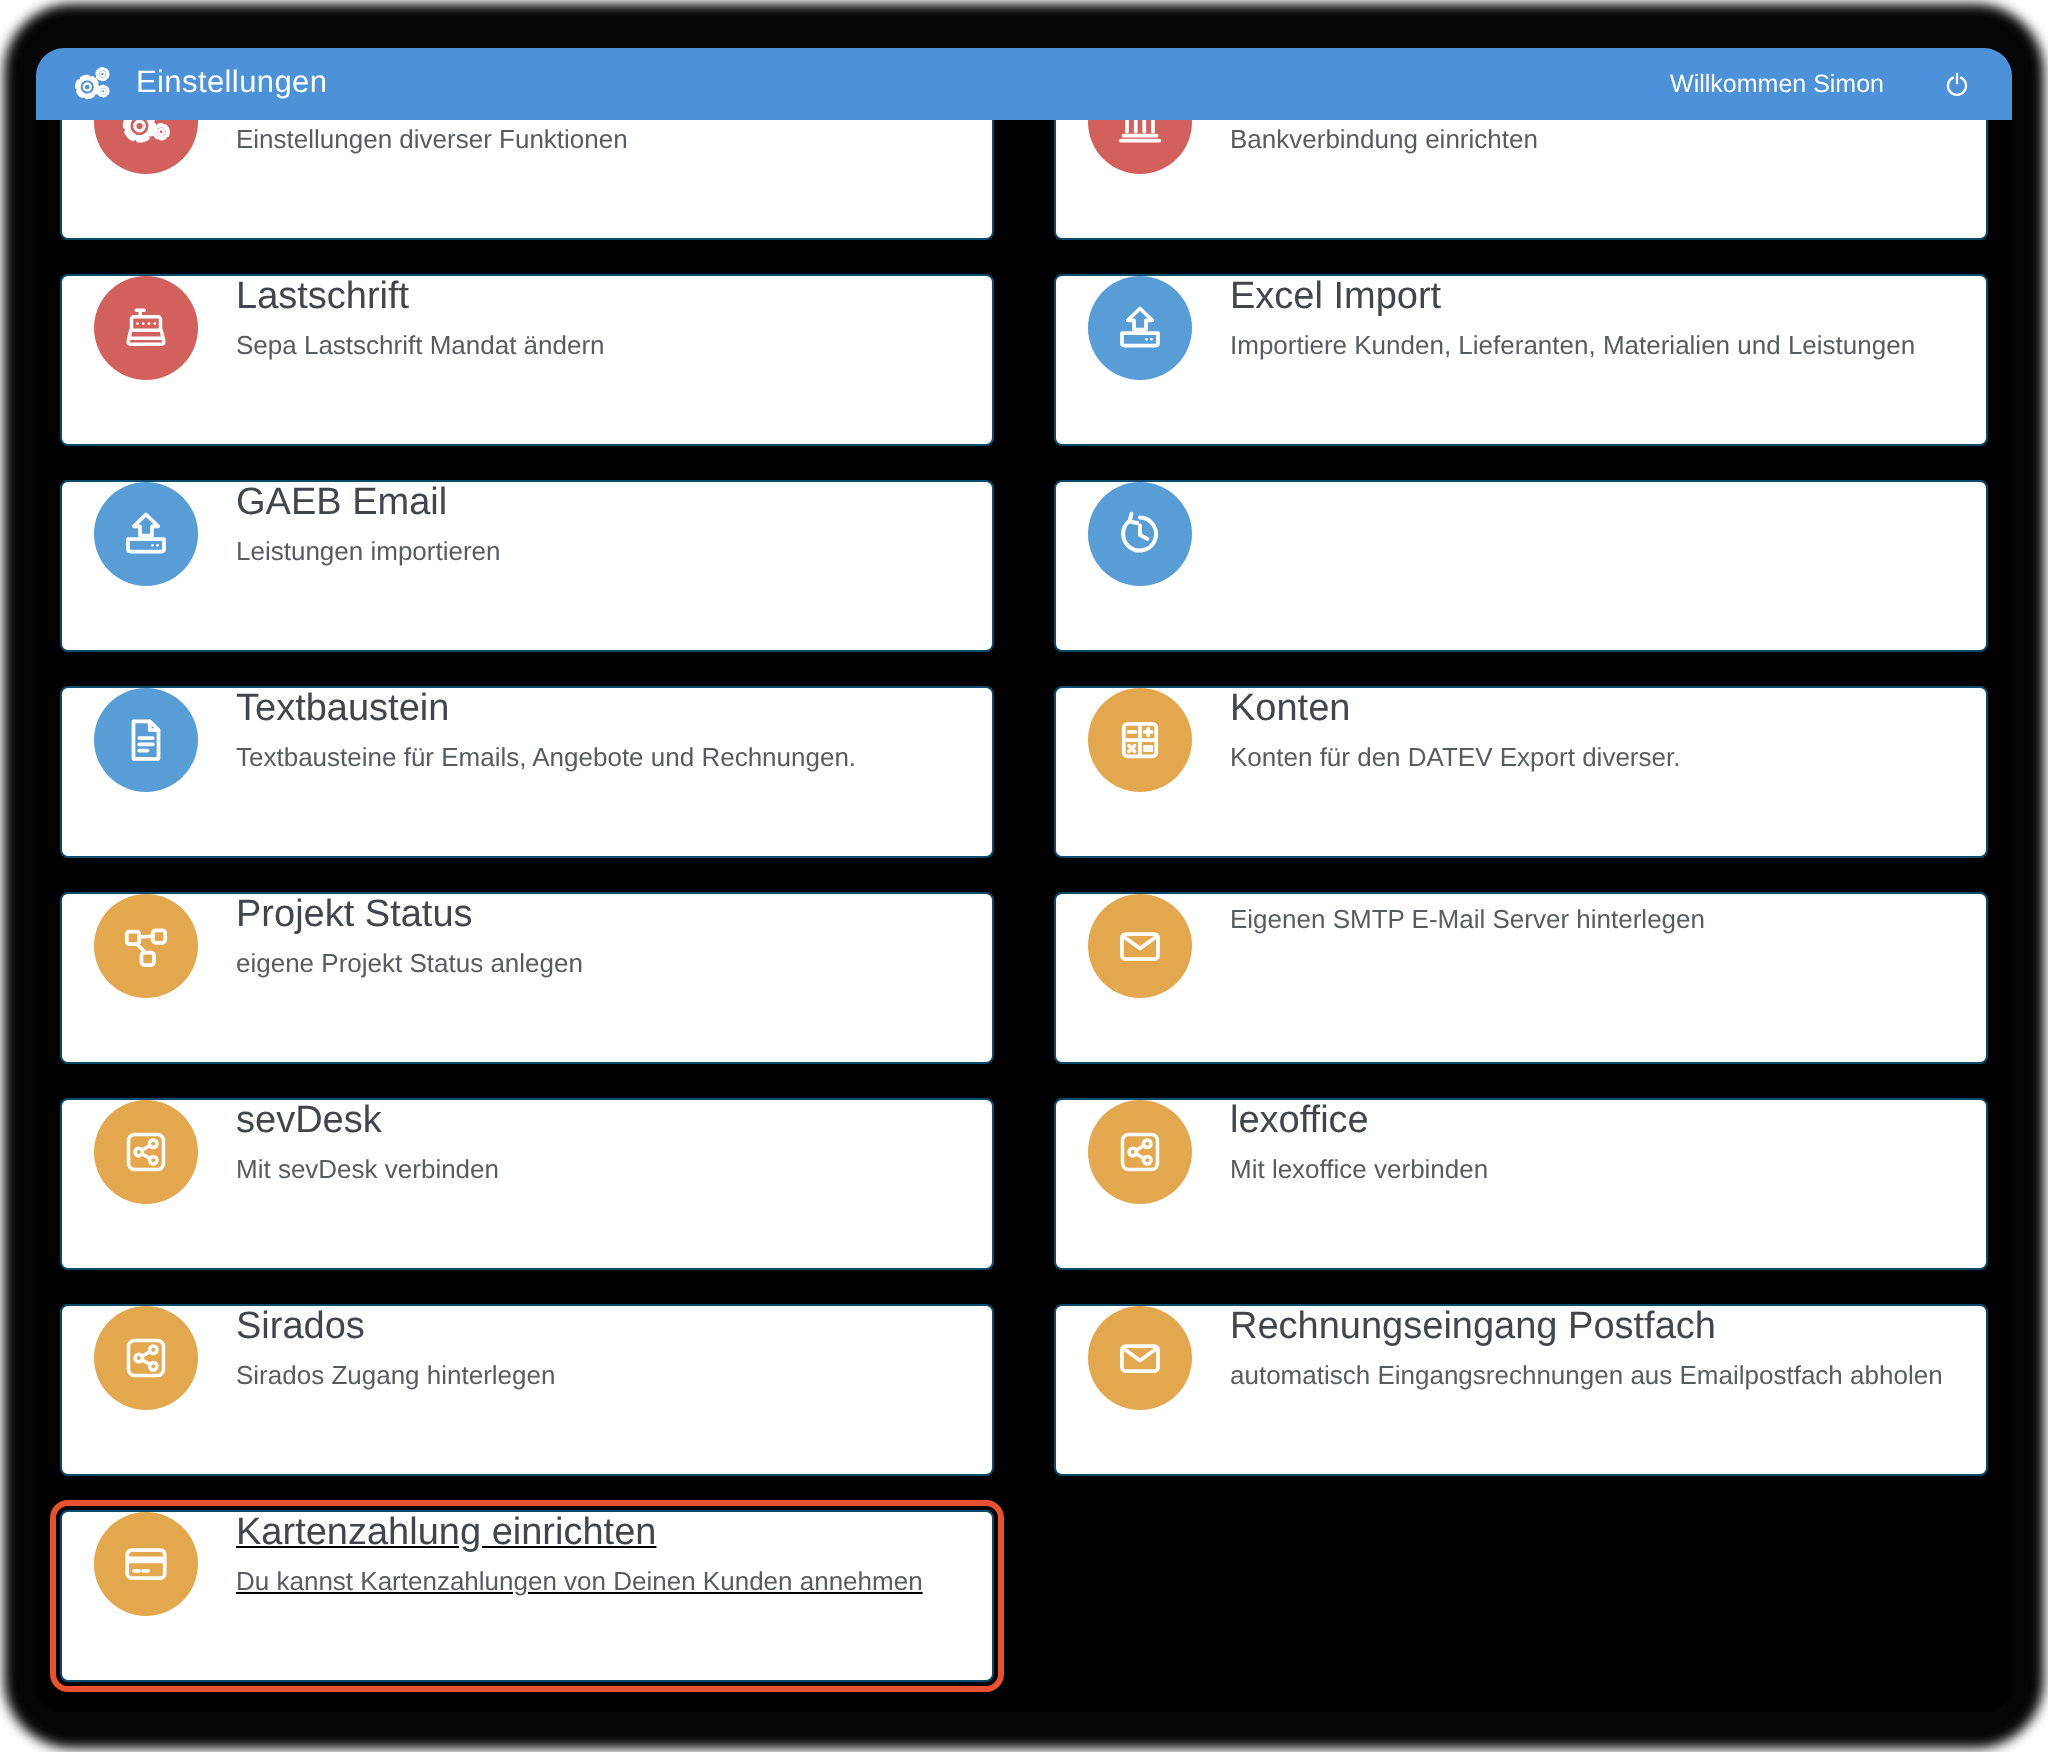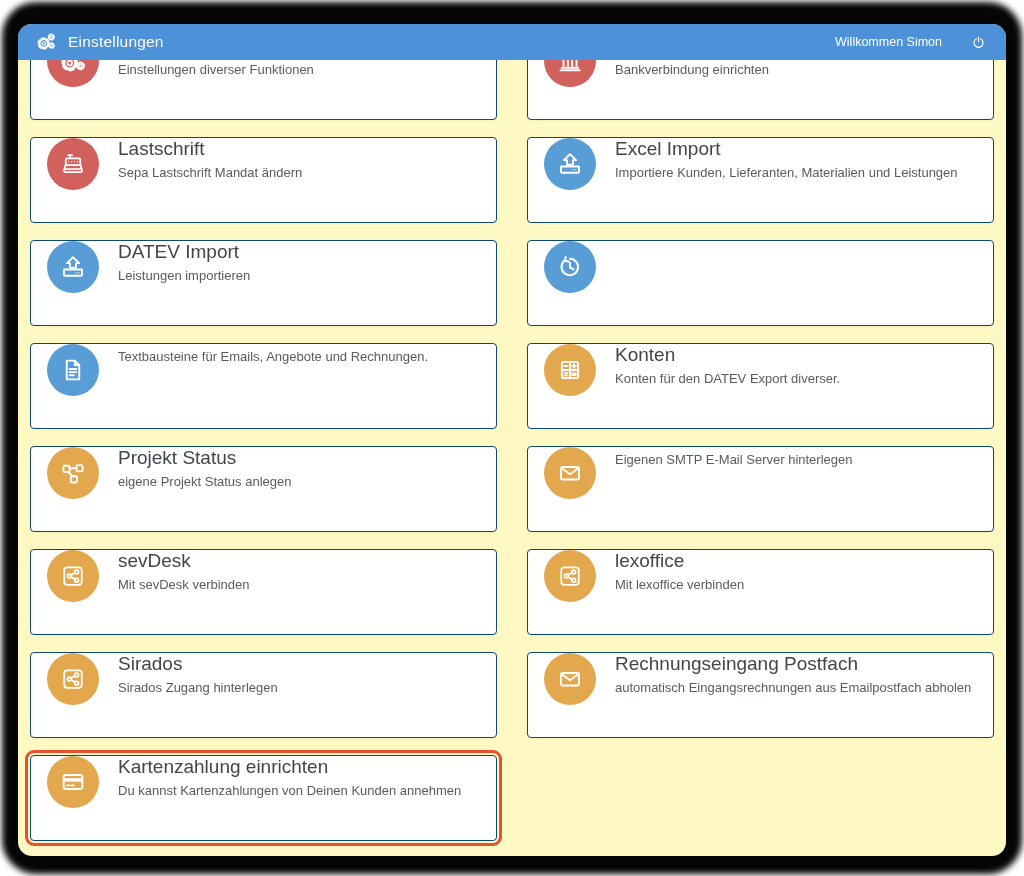--- a/index.html
+++ b/index.html
@@ -59,37 +59,38 @@
     box-shadow:0 1px 2px rgba(40,50,60,.05);
     display:flex;
     align-items:flex-start;
     gap:19px;
     padding:0 16px;
     cursor:pointer;
   }
   .card.highlighted {
     outline:3px solid #e8512f;
     outline-offset:2px;
+    text-decoration:underline;
   }
   .icon-circle {
     width:52px; height:52px; border-radius:50%;
     flex:0 0 52px;
     display:flex; align-items:center; justify-content:center;
   }
   .icon-circle svg { width:30px; height:30px; }
   .card-text { display:flex; flex-direction:column; }
   .card-title { font-size:19px; color:#40464c; font-weight:400; line-height:1.15; }
   .card-desc { font-size:13px; color:#575c61; margin-top:5px; line-height:1.2; }
 </style>
 </head>
 <body>
 
 <div class="frame"></div>
 
-<div class="window" style="background: #fef9c3;">
+<div class="window" style="background: #000000;">
 
   <div class="topbar" style="background: rgb(77, 146, 217);">
     <div class="title-group">
       <span class="app-icon">
           <svg viewBox="0 0 24 24" fill="none" stroke="#fff" stroke-linecap="round" stroke-linejoin="round">
             <circle cx="9.4" cy="13.6" r="5.2" stroke-width="3" stroke-dasharray="2.72 2.72"></circle>
             <circle cx="9.4" cy="13.6" r="4.3" stroke-width="1.3"></circle>
             <circle cx="9.4" cy="13.6" r="1.9" stroke-width="1.3"></circle>
             <circle cx="17.7" cy="6.6" r="2.9" stroke-width="2" stroke-dasharray="1.52 1.52"></circle>
             <circle cx="17.7" cy="6.6" r="1.2" stroke-width="1.1"></circle>
@@ -180,21 +181,21 @@
         <div class="card">
     <div class="icon-circle" style="background: rgb(88, 157, 214);">
             <svg viewBox="0 0 24 24" fill="none" stroke="#fff" stroke-width="1.5" stroke-linecap="round" stroke-linejoin="round">
               <path d="M9.6 12.6 V8.9 H7.1 L12 4.2 L16.9 8.9 H14.4 V12.6 Z"></path>
               <path d="M4.8 14 h14.4 v4 q0 1-1 1 H5.8 q-1 0-1-1 Z"></path>
               <circle cx="16.6" cy="16.5" r="0.55" fill="#fff" stroke="none"></circle>
               <circle cx="14.6" cy="16.5" r="0.55" fill="#fff" stroke="none"></circle>
             </svg>
           </div>
     <div class="card-text">
-      <div class="card-title">DATEV Import</div>
+      <div class="card-title">GAEB Email</div>
       <div class="card-desc">Leistungen importieren</div>
     </div>
   </div>
         <div class="card">
     <div class="icon-circle" style="background: rgb(88, 157, 214);">
             <svg viewBox="0 0 24 24" fill="none" stroke="#fff" stroke-width="1.6" stroke-linecap="round" stroke-linejoin="round">
               <path d="M7.9 6.7 A6.6 6.6 0 1 0 12 5.4"></path>
               <path d="M8.6 3.9 L7.8 7 L10.9 7.6"></path>
               <path d="M12 8.6 V12.4 L14.9 13.9"></path>
             </svg>
@@ -204,20 +205,21 @@
     <div class="icon-circle" style="background: rgb(88, 157, 214);">
             <svg viewBox="0 0 24 24" fill="none" stroke="#fff" stroke-width="1.5" stroke-linecap="round" stroke-linejoin="round">
               <path d="M7 4.5 h6.5 L17 8 v11.5 h-10 Z"></path>
               <path d="M13.5 4.5 V8 H17"></path>
               <line x1="9.3" y1="11.2" x2="14.7" y2="11.2"></line>
               <line x1="9.3" y1="13.7" x2="14.7" y2="13.7"></line>
               <line x1="9.3" y1="16.2" x2="12.6" y2="16.2"></line>
             </svg>
           </div>
     <div class="card-text">
+      <div class="card-title">Textbaustein</div>
       <div class="card-desc">Textbausteine für Emails, Angebote und Rechnungen.</div>
     </div>
   </div>
         <div class="card">
     <div class="icon-circle" style="background: rgb(227, 167, 78);">
             <svg viewBox="0 0 24 24" fill="none" stroke="#fff" stroke-width="1.5" stroke-linecap="round" stroke-linejoin="round">
               <rect x="5.5" y="5.5" width="13" height="13" rx="1.6"></rect>
               <line x1="12" y1="5.5" x2="12" y2="18.5"></line>
               <line x1="5.5" y1="12" x2="18.5" y2="12"></line>
               <line x1="7.4" y1="8.75" x2="10.1" y2="8.75"></line>

